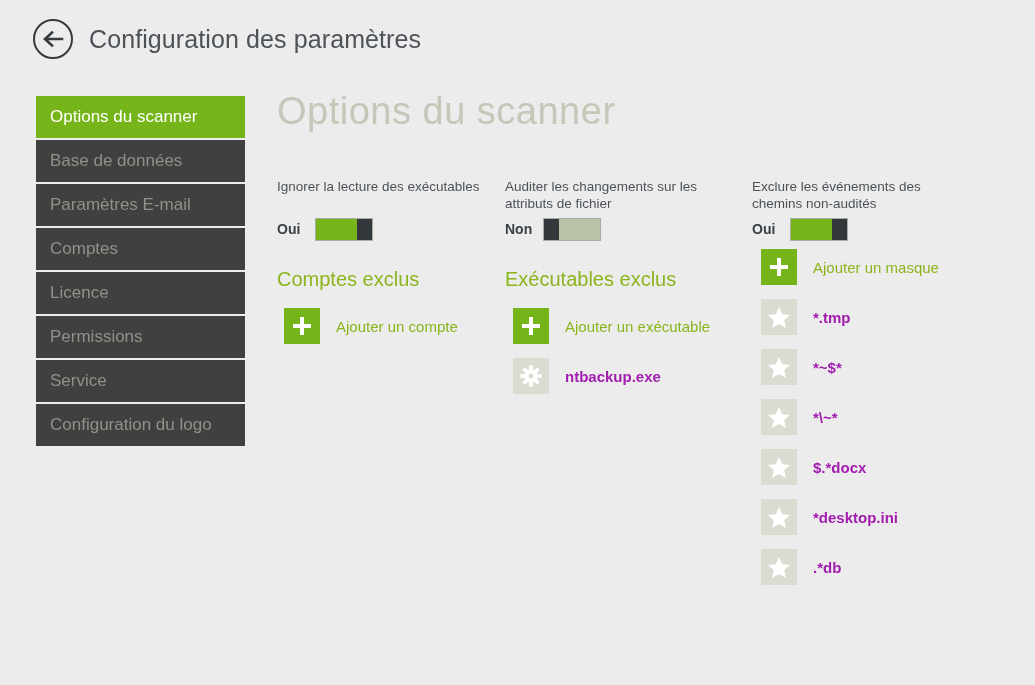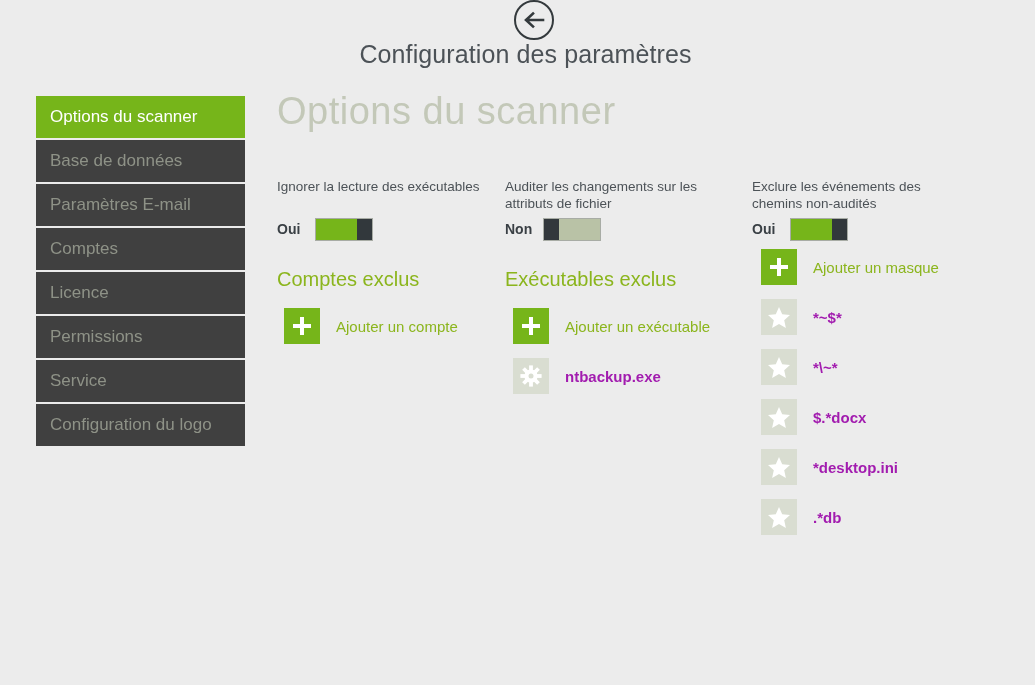--- a/index.html
+++ b/index.html
@@ -13,21 +13,20 @@
     position: relative;
   }
 
   
   #header {
     position: absolute;
     left: 0; top: 0;
     width: 1035px; height: 78px;
     display: flex;
     align-items: center;
-    flex-direction: column;
   }
   #back-button {
     margin-left: 33px;
     width: 40px; height: 40px;
     border: 2.5px solid #343a3d;
     border-radius: 50%;
     display: flex;
     align-items: center;
     justify-content: center;
     cursor: pointer;
@@ -286,20 +285,28 @@
             </svg>
           </span>
           <span class="item-text add">Ajouter un masque</span>
         </div>
         <div class="item-row indent-3">
           <span class="item-icon gray">
             <svg width="24" height="23" viewBox="0 0 24 23">
               <path d="M12 1 L15.2 8.2 L23 9 L17.2 14.2 L18.9 22 L12 18 L5.1 22 L6.8 14.2 L1 9 L8.8 8.2 Z" fill="#ffffff"></path>
             </svg>
           </span>
+          <span class="item-text file">*.tmp</span>
+        </div>
+        <div class="item-row indent-3">
+          <span class="item-icon gray">
+            <svg width="24" height="23" viewBox="0 0 24 23">
+              <path d="M12 1 L15.2 8.2 L23 9 L17.2 14.2 L18.9 22 L12 18 L5.1 22 L6.8 14.2 L1 9 L8.8 8.2 Z" fill="#ffffff"></path>
+            </svg>
+          </span>
           <span class="item-text file">*~$*</span>
         </div>
         <div class="item-row indent-3">
           <span class="item-icon gray">
             <svg width="24" height="23" viewBox="0 0 24 23">
               <path d="M12 1 L15.2 8.2 L23 9 L17.2 14.2 L18.9 22 L12 18 L5.1 22 L6.8 14.2 L1 9 L8.8 8.2 Z" fill="#ffffff"></path>
             </svg>
           </span>
           <span class="item-text file">*\~*</span>
         </div>

